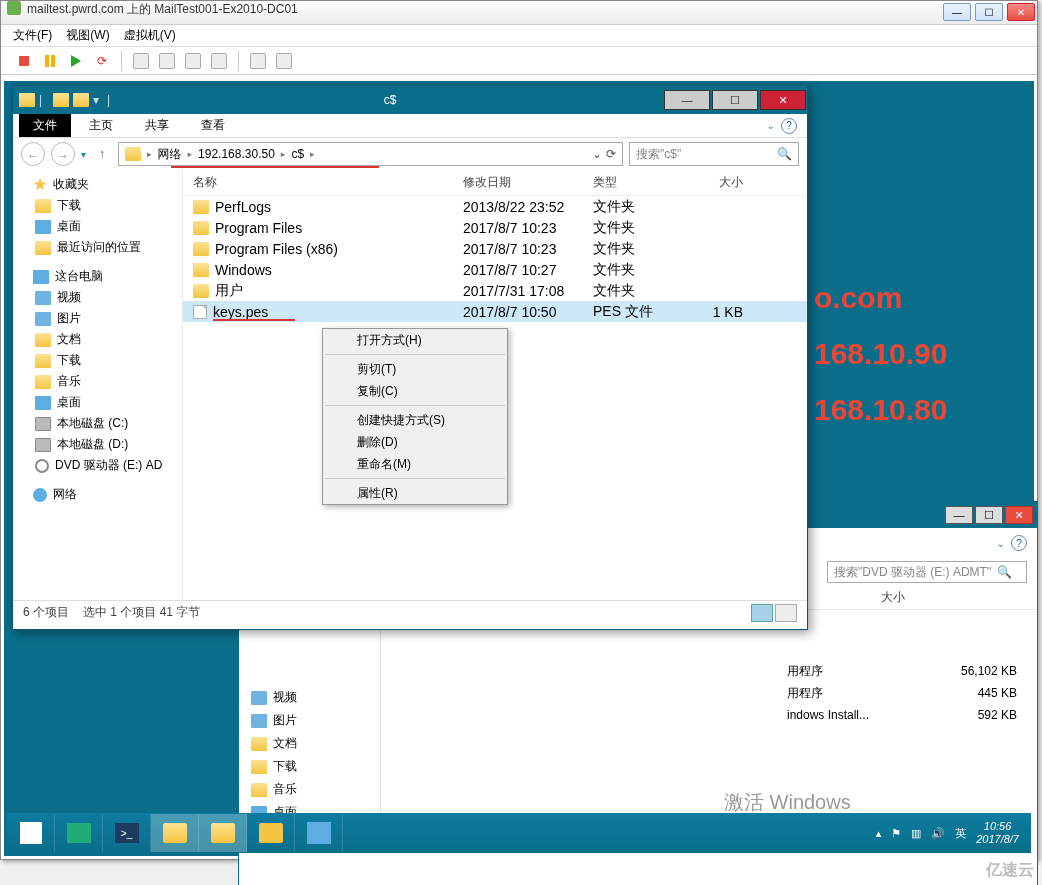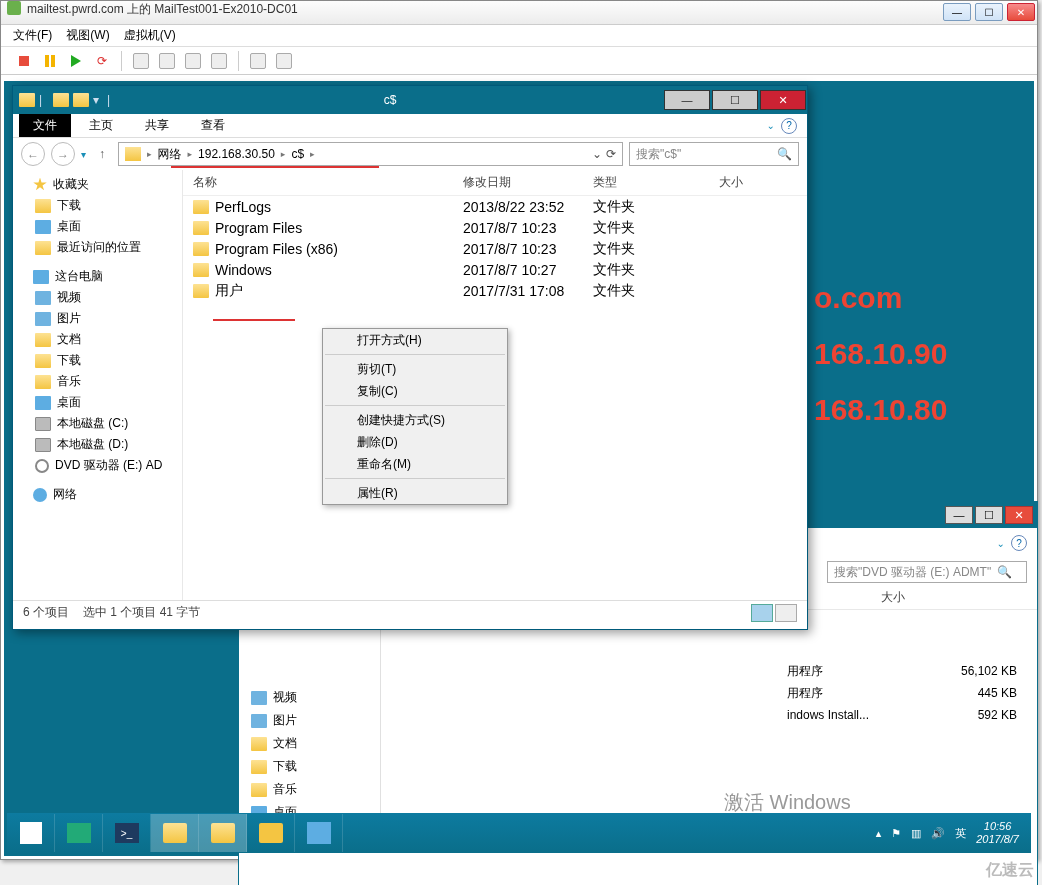--- a/index.html
+++ b/index.html
@@ -479,20 +479,29 @@
           </div>
           <div class="file-row">
             <div class="c-name">
               <div class="fld-ic"></div>
               <span>用户</span>
             </div>
             <div class="c-date">2017/7/31 17:08</div>
             <div class="c-type">文件夹</div>
             <div class="c-size"></div>
           </div>
+          <div class="file-row sel">
+            <div class="c-name">
+              <div class="file-ic"></div>
+              <span>keys.pes</span>
+            </div>
+            <div class="c-date">2017/8/7 10:50</div>
+            <div class="c-type">PES 文件</div>
+            <div class="c-size">1 KB</div>
+          </div>
         </div>
       <div class="red-under"></div>
     </div>
   </div>
   <div class="status-bar">
     <span>6 个项目</span>
     <span>选中 1 个项目  41 字节</span>
     <div class="view-btns">
       <div class="vb act"></div>
       <div class="vb"></div>

